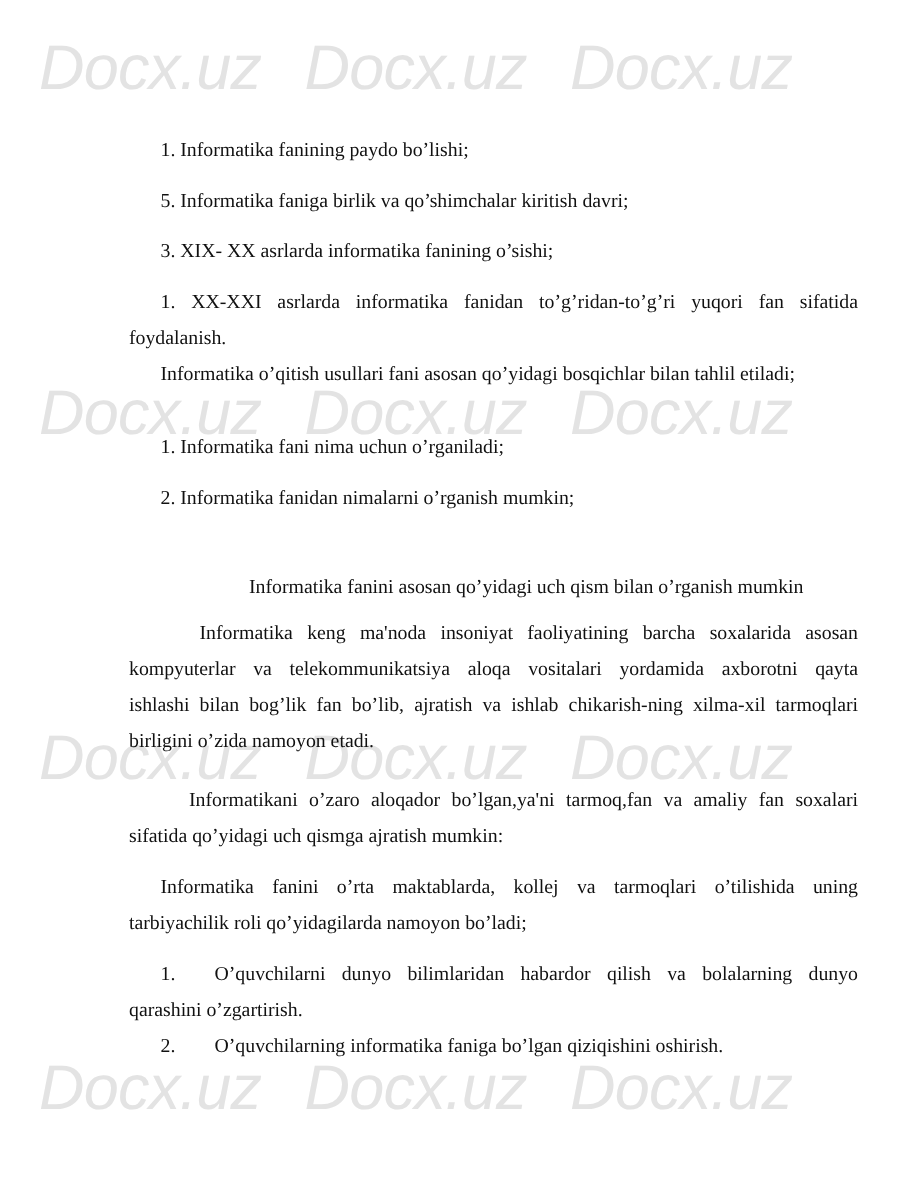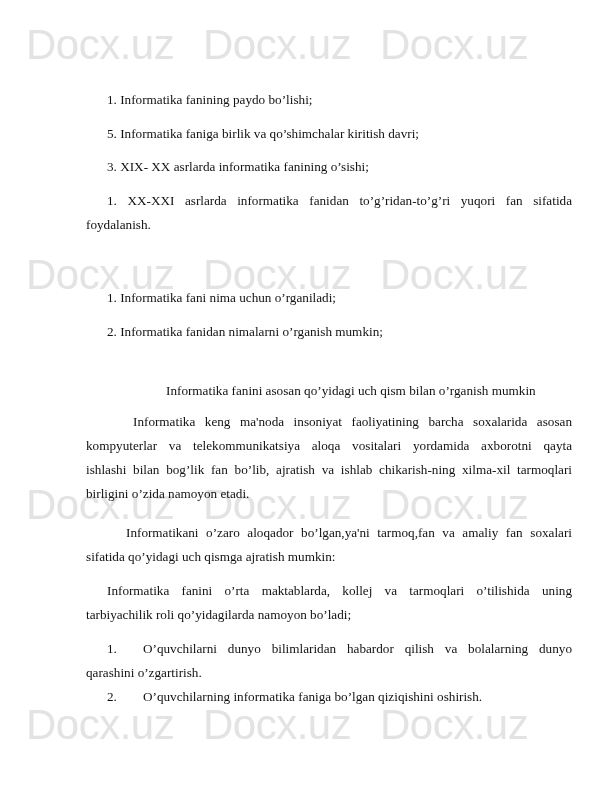--- a/index.html
+++ b/index.html
@@ -29,20 +29,21 @@
       height: 40px;
     }
     .wm {
       position: absolute;
       font-family: "Liberation Sans", "DejaVu Sans", sans-serif;
       font-size: 42px;
       color: #e3e3e3;
       letter-spacing: -0.5px;
       line-height: 40px;
       white-space: nowrap;
+      font-style: italic;
     }
     .page {
       position: absolute;
       left: 0; top: 0;
       width: 612px; height: 606px;
       z-index: 1;
     }
     .line {
       position: absolute;
       left: 86px;
@@ -89,20 +90,21 @@
 
 <div class="page">
 
   <div class="line" style="top:92px; left:107px;">1. Informatika fanining paydo bo’lishi;</div>
   <div class="line" style="top:126px; left:107px;">5. Informatika faniga birlik va qo’shimchalar kiritish davri;</div>
   <div class="line" style="top:159px; left:107px;">3. XIX- XX asrlarda informatika fanining o’sishi;</div>
 
   <div class="line just" style="top:193px; left:107px; width:465px;">1.  XX-XXI  asrlarda  informatika  fanidan  to’g’ridan-to’g’ri  yuqori  fan  sifatida</div>
   <div class="line" style="top:217px;">foydalanish.</div>
 
+  <div class="line" style="top:241px; left:107px;">Informatika o’qitish usullari fani asosan qo’yidagi bosqichlar bilan tahlil etiladi;</div>
 
   <div class="line" style="top:290px; left:107px;">1. Informatika fani nima uchun o’rganiladi;</div>
   <div class="line" style="top:324px; left:107px;">2. Informatika fanidan nimalarni o’rganish mumkin;</div>
 
   <div class="line" style="top:383px; left:118px;margin-left:48px;">Informatika fanini asosan qo’yidagi uch qism bilan o’rganish mumkin</div>
 
   <div class="line just" style="top:414px; left:133px; width:439px;">Informatika keng ma'noda insoniyat faoliyatining barcha  soxalarida asosan</div>
   <div class="line just" style="top:438px;">kompyuterlar va telekommunikatsiya aloqa vositalari yordamida axborotni qayta</div>
   <div class="line just" style="top:462px;">ishlashi bilan bog’lik fan bo’lib,  ajratish va ishlab chikarish-ning xilma-xil tarmoqlari</div>
   <div class="line" style="top:486px;">birligini o’zida namoyon etadi.</div>

